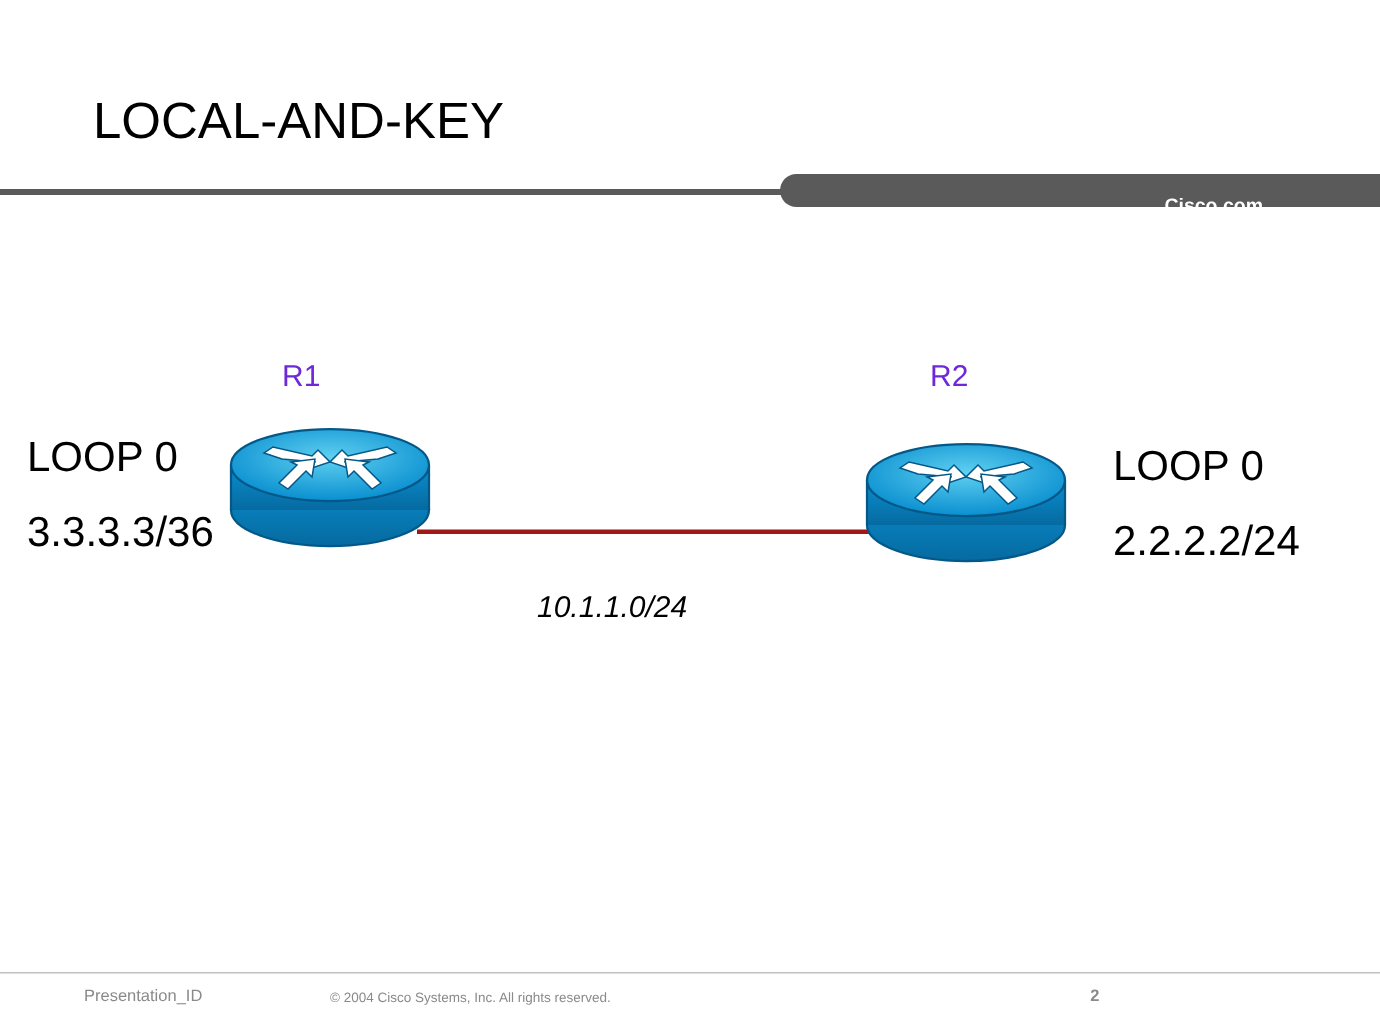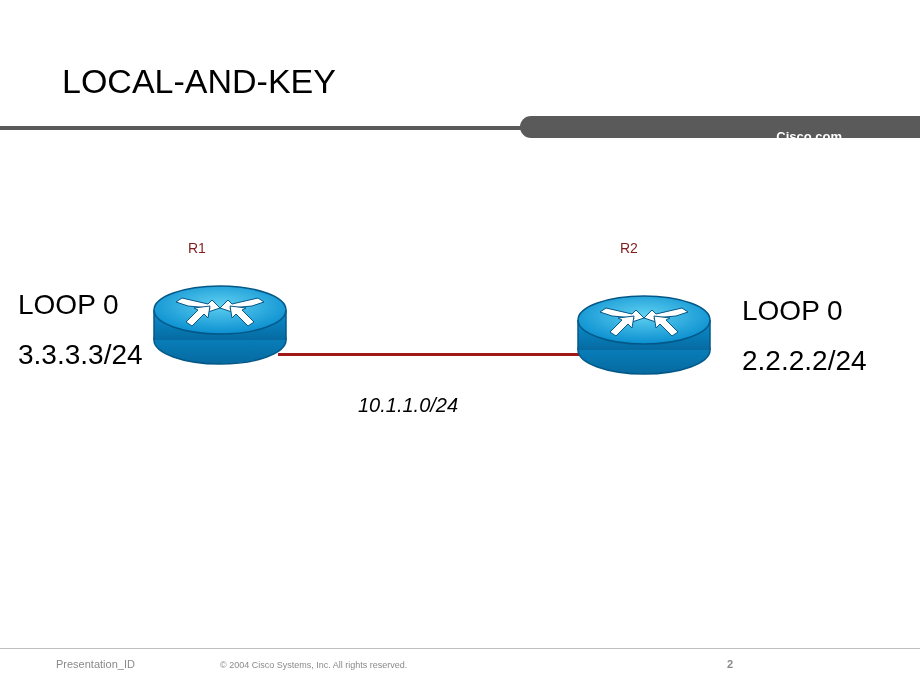--- a/index.html
+++ b/index.html
@@ -58,22 +58,22 @@
     }
     .diagram {
       position: absolute;
       top: 240px;
       left: 0;
       width: 920px;
       height: 300px;
     }
     .router-label {
       position: absolute;
-      font-size: 14px;
-      color: #7f1d1d;
+      font-size: 20px;
+      color: #6d28d9;
     }
     .r1-label { top: 0; left: 188px; }
     .r2-label { top: 8; left: 620px; }
     .loop-text {
       position: absolute;
       font-size: 28px;
       color: #000;
       line-height: 1.8;
     }
     .loop-left { top: 40px; left: 18px; }
@@ -149,21 +149,21 @@
   <div class="divider-pill"></div>
   <div class="divider-brand">Cisco.com</div>
 </div>
 
 <div class="diagram">
   <div class="router-label r1-label">R1</div>
   <div class="router-label r2-label">R2</div>
 
   <div class="loop-text loop-left">
     <div>LOOP 0</div>
-    <div>3.3.3.3/24</div>
+    <div>3.3.3.3/36</div>
   </div>
 
   <div class="loop-text loop-right">
     <div>LOOP 0</div>
     <div>2.2.2.2/24</div>
   </div>
 
   <div class="link-line"></div>
   <div class="link-label">10.1.1.0/24</div>
 

